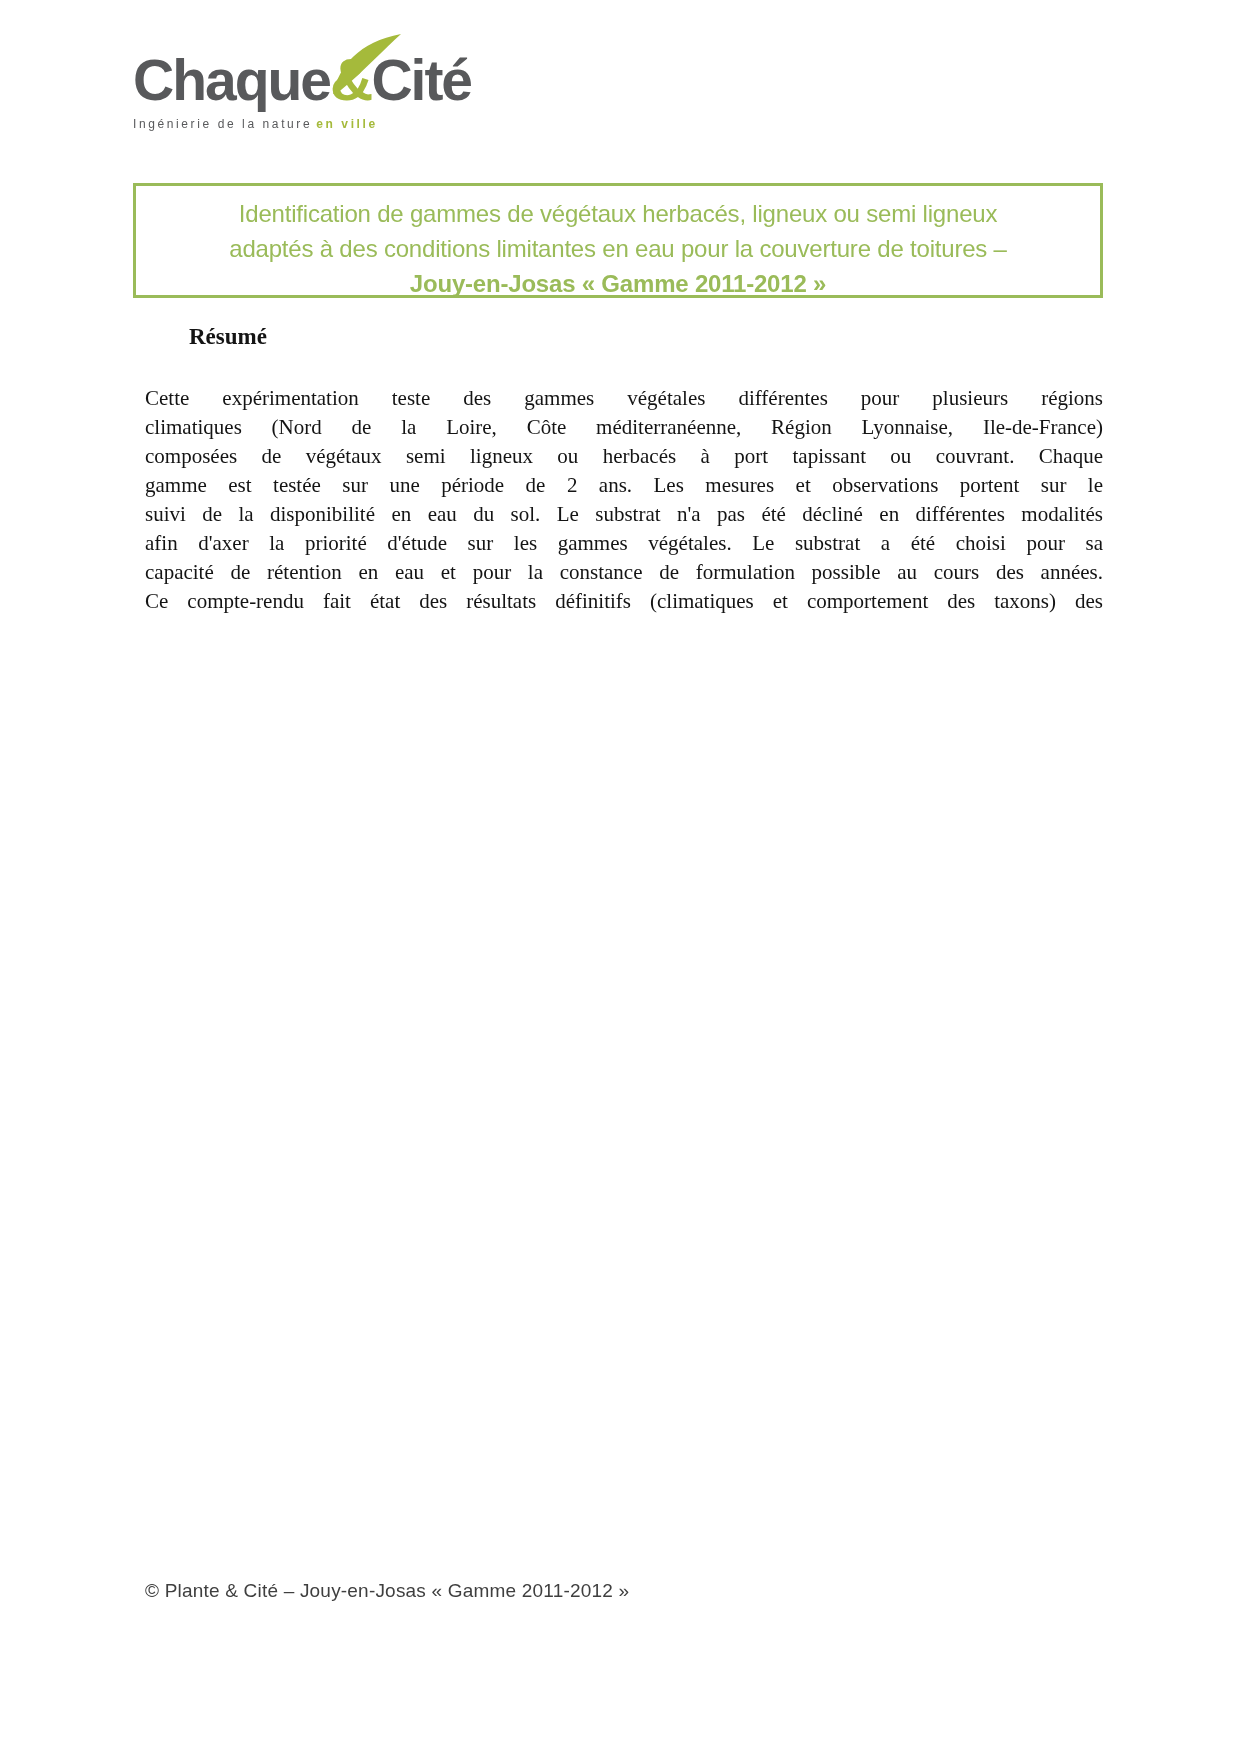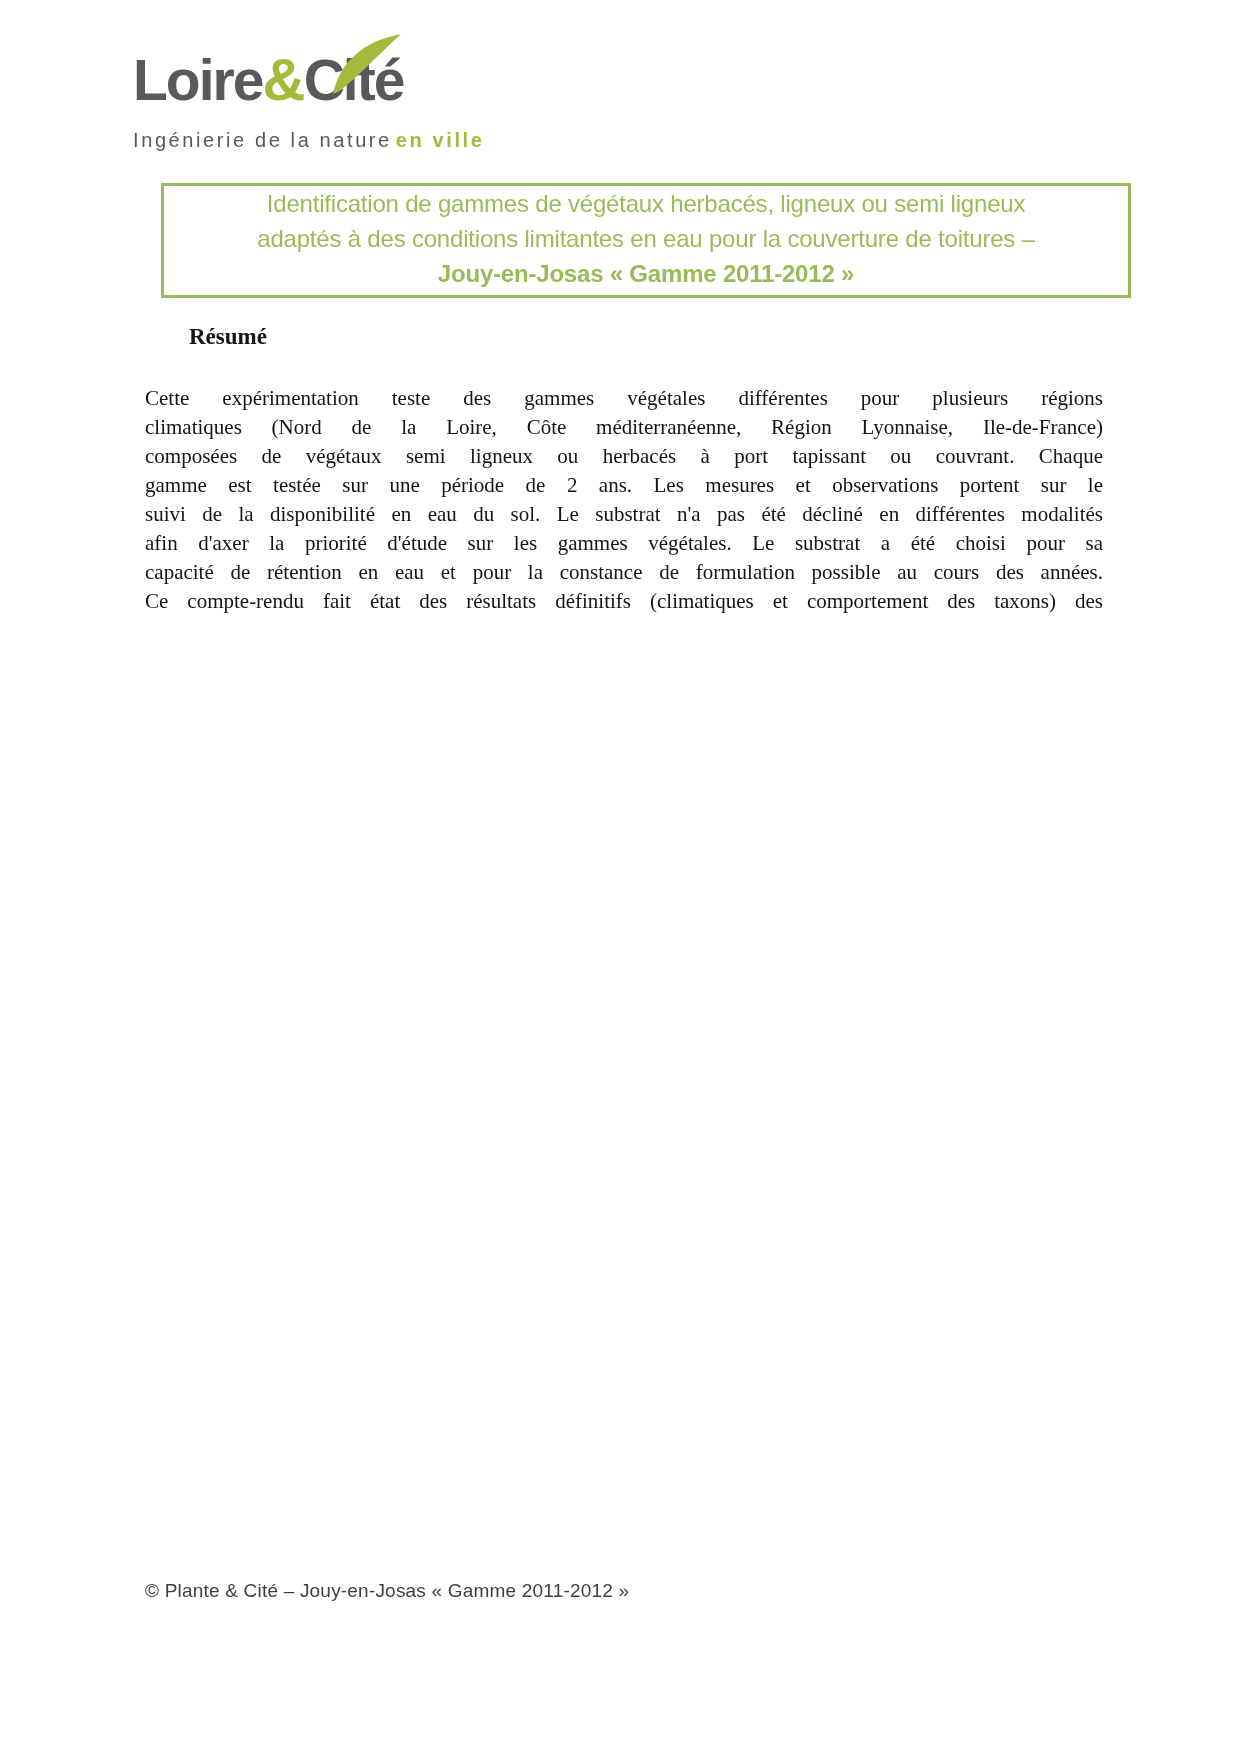--- a/index.html
+++ b/index.html
@@ -27,42 +27,41 @@
     font-weight:bold;
     font-size:57px;
     letter-spacing:-2px;
     color:var(--logo-gray);
     line-height:1.05;
     white-space:nowrap;
   }
   .logo-amp{color:var(--logo-green);font-size:60px;}
   .leaf{position:absolute;left:196px;top:-16px;pointer-events:none;}
   .logo-tagline{
-    margin-top:18px;
-    font-size:20px;
+    margin-top:6px;
+    font-size:12px;
     letter-spacing:2.6px;
     color:var(--logo-gray);
     white-space:nowrap;
   }
   .logo-tagline .tag-green{
     color:var(--logo-green);
     font-weight:bold;
     margin-left:4px;
   }
 
   
   .title-box{
     position:absolute;
     left:133px;top:183px;
     width:970px;height:115px;
     border:3px solid var(--green);
-    padding-top:0;
+    padding-top:10px;
     text-align:center;
     color:var(--green);
-    margin-left:28px;
   }
   .title-line{
     font-size:24px;
     line-height:35px;
     letter-spacing:-0.2px;
   }
   .title-line.bold{font-weight:bold;text-align:center;}
 
   
   .resume-heading{
@@ -99,21 +98,21 @@
     letter-spacing:0.2px;
   }
 </style>
 </head>
 <body>
 
 <div class="page">
 
   <div class="logo">
     <div class="logo-word">
-      <span>Loire</span><span class="logo-amp">&amp;</span><span>Cité</span>
+      <span>Chaque</span><span class="logo-amp">&amp;</span><span>Cité</span>
       <span class="leaf">
         <svg width="78" height="64" viewBox="0 0 78 64">
           <path d="M4 62 C10 34, 30 10, 72 2 C56 16, 34 40, 12 58 C9 60, 6 61, 4 62 Z" fill="#a5ba3b"></path>
         </svg>
       </span>
     </div>
     <div class="logo-tagline">
       <span>Ingénierie de la nature</span><span class="tag-green">en ville</span>
     </div>
   </div>

